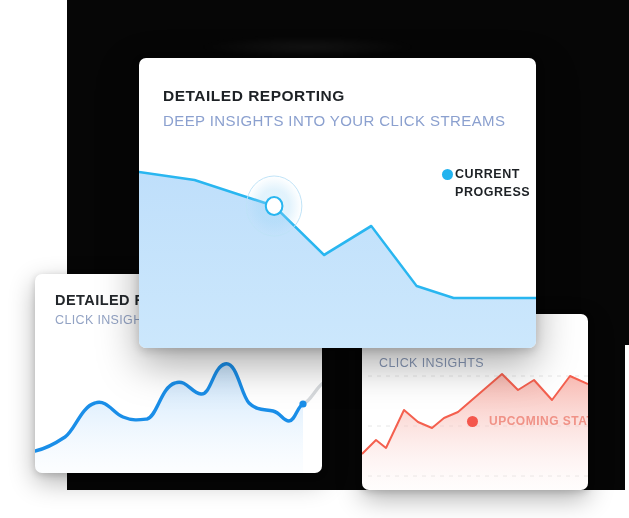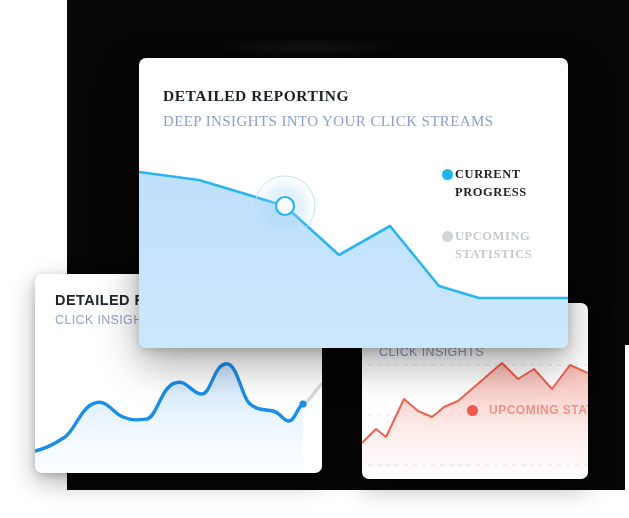--- a/index.html
+++ b/index.html
@@ -46,21 +46,21 @@
     white-space:nowrap;line-height:1.15;
   }
   .card-bl .bl-sub{
     font-size:12.5px;letter-spacing:.35px;color:#93a3c4;
     white-space:nowrap;margin-top:4px;line-height:1.15;
   }
   .card-bl .bl-chart{position:absolute;left:0;right:0;bottom:0;height:132px;}
 
   
   .card-br{
-    left:362px;top:303px;width:226px;height:176px;
+    left:362px;top:314px;width:226px;height:176px;
     box-shadow:0 9px 26px rgba(0,0,0,0.30), 0 2px 7px rgba(0,0,0,0.16);
     z-index:3;
   }
   .card-br .br-title{
     position:absolute;left:17px;top:42px;
     font-size:12.5px;letter-spacing:.4px;color:#8a9ab8;white-space:nowrap;
     z-index:4;
   }
   .card-br .br-chart{position:absolute;left:0;top:0;width:100%;height:100%;}
   .card-br .br-legend{
@@ -70,24 +70,23 @@
   .card-br .br-dot{
     width:11px;height:11px;border-radius:50%;background:#f4574d;flex:none;
   }
   .card-br .br-legend-label{
     font-size:12px;font-weight:bold;letter-spacing:.5px;line-height:1.45;
     color:#f09287;white-space:nowrap;
   }
 
   
   .card-main{
-    left:139px;top:58px;width:429px;height:290px;
+    left:139px;top:58px;width:397px;height:290px;
     box-shadow:0 16px 40px rgba(0,0,0,0.34), 0 3px 10px rgba(0,0,0,0.16);
     z-index:6;
-    font-family:Liberation Serif, serif;
   }
   .main-head{position:absolute;left:24px;top:29px;}
   .main-title{
     font-size:15.5px;font-weight:bold;letter-spacing:.5px;color:#1d2125;
     line-height:1.2;white-space:nowrap;
   }
   .main-sub{
     font-size:15px;letter-spacing:.4px;color:#8ba0cf;
     line-height:1.2;margin-top:6px;white-space:nowrap;
   }
@@ -186,19 +185,14 @@
   <div class="main-head">
     <div class="main-title">DETAILED REPORTING</div>
     <div class="main-sub">DEEP INSIGHTS INTO YOUR CLICK STREAMS</div>
   </div>
   <div class="main-legend">
     <div class="leg-row">
       <span class="leg-dot blue"></span>
       <span class="leg-label dark">CURRENT
 PROGRESS</span>
     </div>
-    <div class="leg-row">
-      <span class="leg-dot grey"></span>
-      <span class="leg-label grey">UPCOMING
-STATISTICS</span>
-    </div>
   </div>
 </div>
 
 </body></html>

